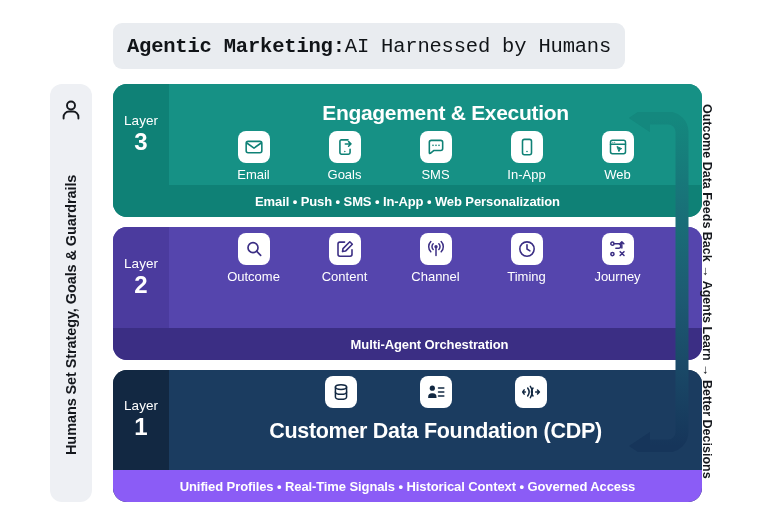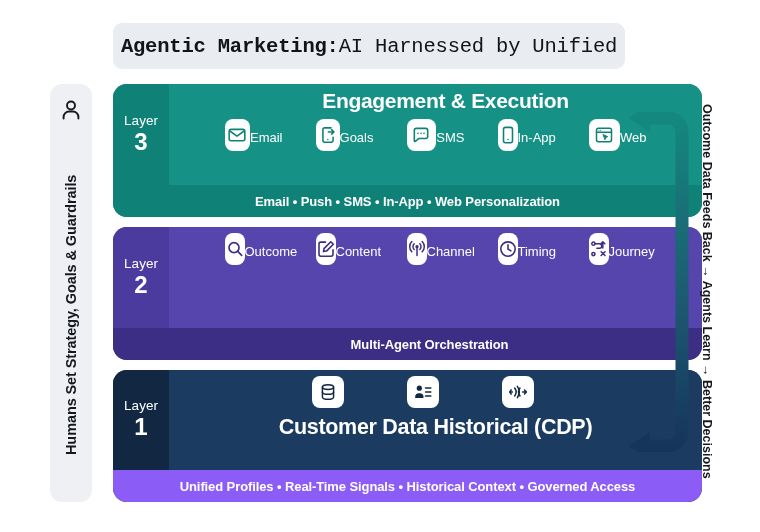--- a/index.html
+++ b/index.html
@@ -84,31 +84,31 @@
     height: 101px;
   }
   #layer3 .card-main { background: #169185; }
   #layer2 .card-main { background: #5545ad; }
   #layer1 .card-main { background: #1b3c60; height: 100px; }
 
   .card-heading {
     text-align: center; color: #ffffff;
     font-weight: bold; letter-spacing: -0.3px;
   }
-  #layer3 .card-heading { font-size: 21px; padding-top: 5px; margin-left: 20px; }
+  #layer3 .card-heading { font-size: 21px; padding-top: 17px; margin-left: 20px; }
   #layer2 .card-heading { font-size: 21px; padding-top: 9px; }
 
   .icon-row {
     display: flex; align-items: flex-start; justify-content: center;
     gap: 33px;
     margin-top: 6px;
   }
   #layer1 .icon-row { gap: 37px; margin-top: 6px; }
 
-  .icon-item { display: flex; align-items: center; width: 58px; }
+  .icon-item { display: flex; flex-direction: column; align-items: center; width: 58px; }
   .icon-tile {
     width: 32px; height: 32px;
     background: #ffffff;
     border-radius: 8px;
     display: flex; align-items: center; justify-content: center;
   }
   .icon-label {
     margin-top: 4px;
     font-size: 13px; color: #ffffff; white-space: nowrap;
   }
@@ -146,21 +146,21 @@
     color: #15181d; white-space: nowrap;
   }
 </style>
 </head>
 <body>
 
 <div class="stage">
 
   <div class="title-banner">
     <span class="t-strong">Agentic Marketing:</span>
-      <span class="t-rest"> AI Harnessed by Unified</span>
+      <span class="t-rest"> AI Harnessed by Humans</span>
   </div>
 
   <div class="humans-rail">
     <span class="person-icon">
       <svg viewBox="0 0 24 24" width="24" height="24" fill="none" stroke="#15181d" stroke-width="1.9" stroke-linecap="round" stroke-linejoin="round">
         <circle cx="12" cy="7.5" r="4"></circle>
         <path d="M4.6 20.5v-1.6a5.4 5.4 0 0 1 5.4-5.4h4a5.4 5.4 0 0 1 5.4 5.4v1.6"></path>
       </svg>
     </span>
     <span class="rail-label">Humans Set Strategy, Goals &amp; Guardrails</span>
@@ -345,21 +345,21 @@
                 <path d="M2.4 12h2.9M3.8 9.4 2.1 12l1.7 2.6"></path>
                 <path d="M8 7.2a8 8 0 0 1 0 9.6M11.2 5.3a11.6 11.6 0 0 1 0 13.4"></path>
                 <path d="M14.4 7.2a8 8 0 0 0 0 9.6"></path>
                 <path d="M17.6 12h4M19.8 9.7l2.3 2.3-2.3 2.3"></path>
               </svg>
             </span>
             <span class="icon-label"></span>
           </div>
 
         </div>
-        <div class="cdp-title">Customer Data Historical (CDP)</div>
+        <div class="cdp-title">Customer Data Foundation (CDP)</div>
       </div>
       <div class="card-footer">Unified Profiles • Real-Time Signals • Historical Context • Governed Access</div>
     </div>
   </div>
 
   <span class="feedback-arrow">
     <svg viewBox="0 0 66 340" width="66" height="340" fill="none">
       <defs>
         <linearGradient id="fbgrad" x1="0" y1="0" x2="0" y2="1">
           <stop offset="0%" stop-color="#14887e"></stop>

